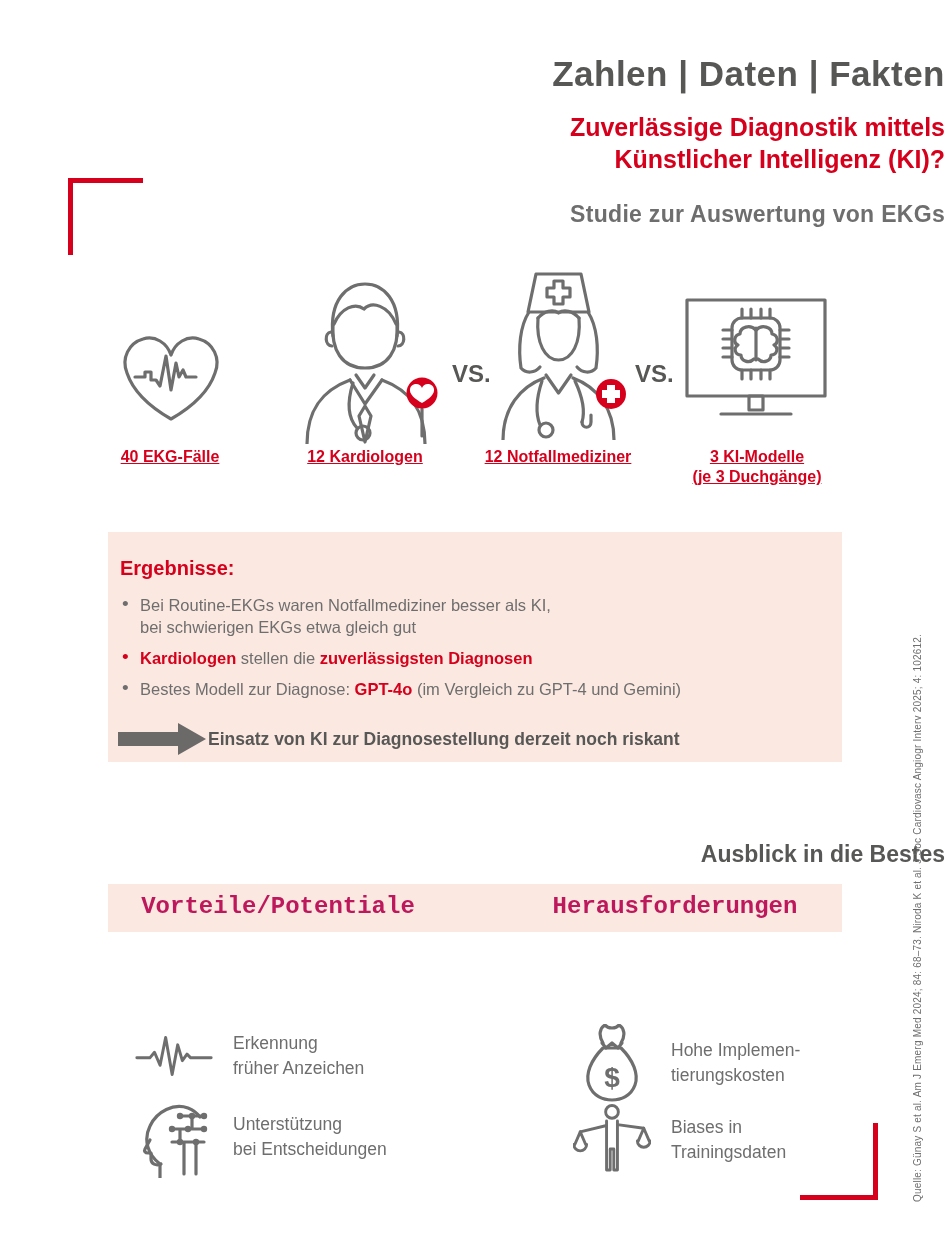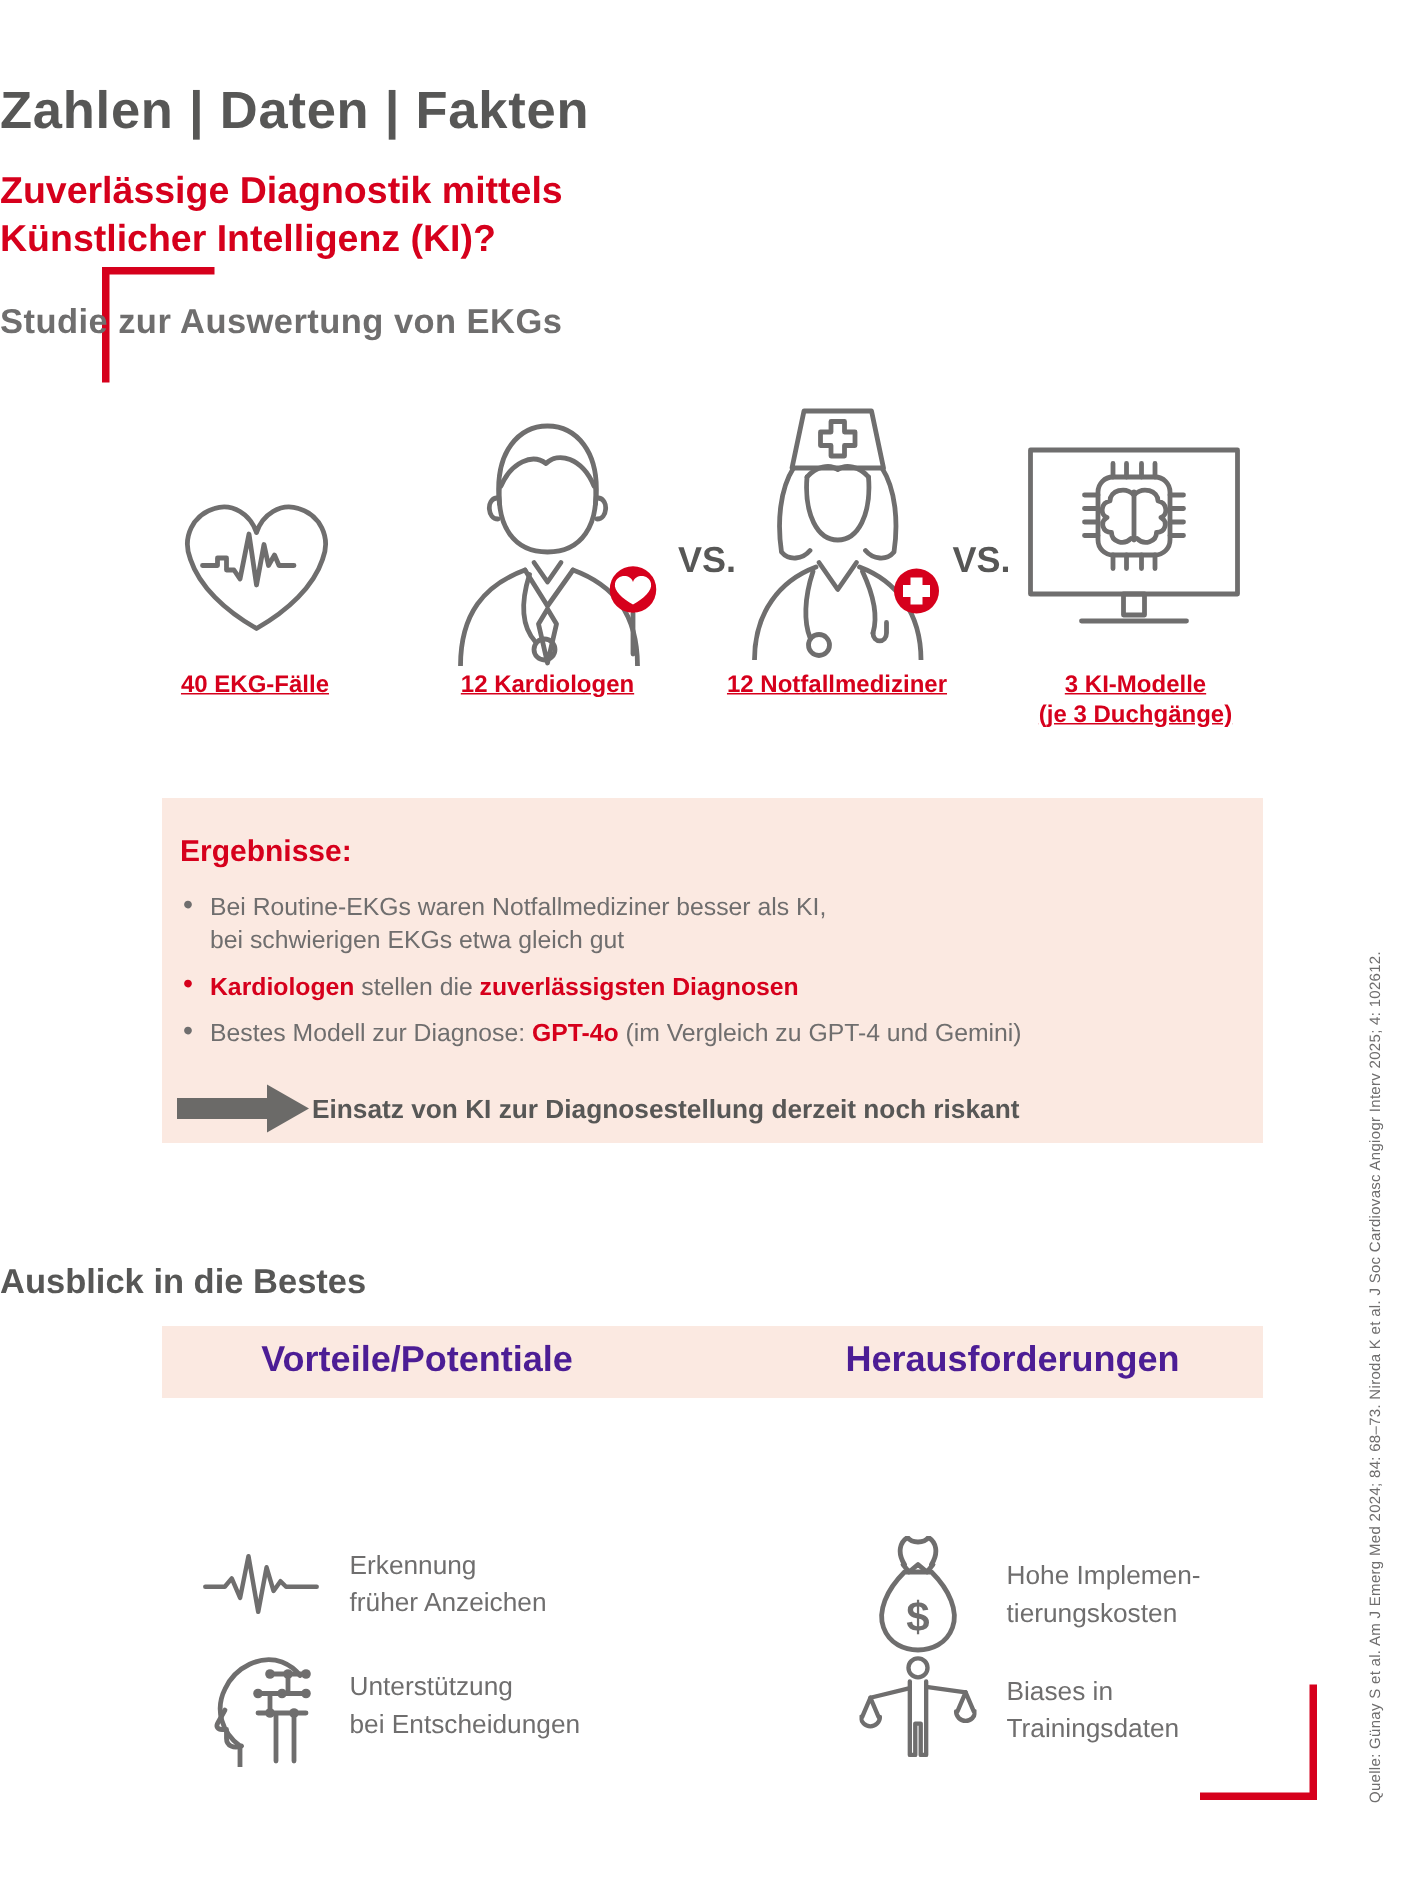--- a/index.html
+++ b/index.html
@@ -1,20 +1,20 @@
 <!DOCTYPE html>
 <html><head>
 <meta charset="utf-8">
 <style>
   html,body{margin:0;padding:0;background:#ffffff;}
   body{font-family:"Liberation Sans", sans-serif;}
   .page{position:relative;width:945px;height:1260px;background:#ffffff;overflow:hidden;}
 
   .abs{position:absolute;}
-  .center{left:0;width:945px;text-align:left;}
+  .center{left:0;width:945px;text-align:right;}
 
   .title{top:54px;font-size:35px;font-weight:bold;color:#575756;letter-spacing:.5px;}
   .subtitle{top:111px;font-size:25px;font-weight:bold;color:#d6001c;line-height:32px;}
   .study{top:201px;font-size:23px;font-weight:bold;color:#6f6e6e;letter-spacing:.3px;}
 
   .corner-tl{left:68px;top:178px;width:70px;height:72px;border-left:5px solid #d6001c;border-top:5px solid #d6001c;}
   .corner-br{right:67px;bottom:60px;width:73px;height:72px;border-right:5px solid #d6001c;border-bottom:5px solid #d6001c;}
 
   .icon-abs{position:absolute;}
   svg .ln{fill:none;stroke:#6f6e6e;stroke-width:3.2;stroke-linecap:round;stroke-linejoin:round;}
@@ -29,21 +29,21 @@
   .bullet{position:relative;padding-left:18px;font-size:16.5px;color:#6f6e6e;line-height:22px;margin-left:2px;}
   .bullet + .bullet{margin-top:9px;}
   .bullet::before{content:"\2022";position:absolute;left:0;top:-1px;font-size:19px;color:#6f6e6e;}
   .bullet.first::before{color:#d6001c;}
   .red-b{color:#d6001c;font-weight:bold;}
   .conclusion{display:flex;align-items:center;margin-top:21px;margin-left:-2px;}
   .conclusion-text{font-size:17.5px;font-weight:bold;color:#575756;}
 
   .outlook-heading{top:841px;font-size:23px;font-weight:bold;color:#575756;}
   .band{left:108px;top:884px;width:734px;height:48px;background:#fbe9e1;}
-  .band-heading{position:absolute;top:9px;font-size:24px;font-weight:bold;color:#4c1d95;text-align:center;}
+  .band-heading{position:absolute;top:9px;font-size:24px;font-weight:bold;color:#be185d;text-align:center;font-family:Liberation Mono, monospace;}
 
   .item-row{position:absolute;display:flex;align-items:center;gap:20px;}
   .item-icon{width:78px;display:flex;justify-content:center;align-items:center;}
   .item-text{font-size:17.5px;color:#6f6e6e;line-height:25px;}
 
   .source{position:absolute;right:22px;bottom:58px;writing-mode:vertical-rl;transform:rotate(180deg);font-size:10px;color:#6f6e6e;letter-spacing:.2px;}
 </style>
 </head>
 <body>
 

